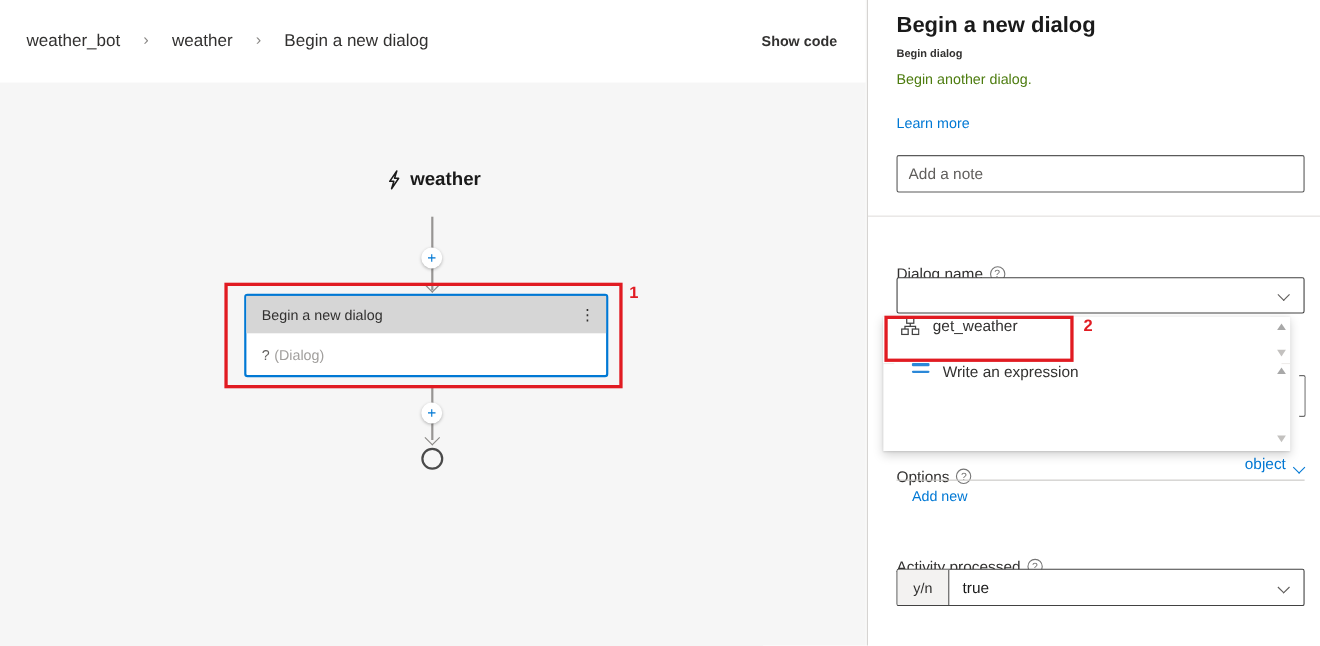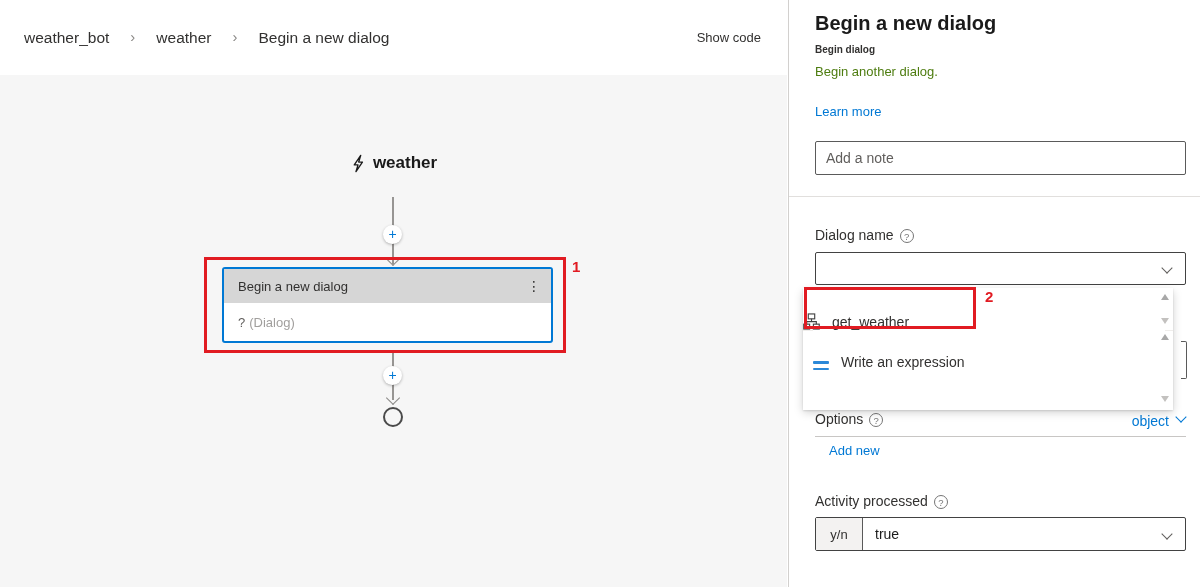--- a/index.html
+++ b/index.html
@@ -7,21 +7,21 @@
        font-family:"Liberation Sans","DejaVu Sans",sans-serif;color:#323130;
        -webkit-font-smoothing:antialiased;}
   
   .left{position:absolute;left:0;top:0;width:787px;height:587px;background:#f6f6f6;}
   .lheader{position:absolute;left:0;top:0;width:787px;height:75px;background:#fff;
            display:flex;align-items:center;justify-content:space-between;box-sizing:border-box;
            padding:0 26px 0 24px;}
   .breadcrumb{display:flex;align-items:center;gap:21px;font-size:15.5px;color:#323130;}
   .breadcrumb .sep{color:#8a8886;font-size:15px;transform:translateY(-1px);}
   .bc-item{cursor:pointer;}
-  .showcode{background:none;border:none;font-family:inherit;font-size:13px;color:#323130;cursor:pointer;padding:0;}
+  .showcode{background:none;border:none;font-family:inherit;font-size:13px;color:#323130;cursor:pointer;padding:0;font-weight:bold;}
   .canvas{position:absolute;left:0;top:75px;width:787px;height:512px;}
   
   .trigger{position:absolute;left:253px;top:78px;width:280px;text-align:center;}
   .trigger-title{display:flex;align-items:center;justify-content:center;gap:7px;
                  font-size:17px;font-weight:bold;color:#1a1a1a;}
   .trigger-sub{margin-top:3px;font-size:12.5px;color:#8a8886;}
   
   .vline{position:absolute;left:392px;width:1.5px;background:#979593;}
   .arrowhead{position:absolute;width:9px;height:9px;border-right:1.5px solid #8a8886;
              border-bottom:1.5px solid #8a8886;transform:rotate(45deg);}
@@ -47,52 +47,52 @@
          border-left:1px solid #d2d0ce;box-sizing:border-box;}
   .p-title{position:absolute;left:26px;top:12px;font-size:20px;font-weight:600;color:#1a1a1a;}
   .p-kind{position:absolute;left:26px;top:44px;font-size:10px;font-weight:bold;color:#323130;}
   .p-desc{position:absolute;left:26px;top:64px;font-size:13px;color:#4d7c0f;}
   .p-learn{position:absolute;left:26px;top:104px;font-size:13px;color:#0078d4;cursor:pointer;}
   .note-input{position:absolute;left:26px;top:141px;width:371px;height:33px;box-sizing:border-box;
               border:1px solid #5a5a5a;border-radius:2px;padding:16px 10px;font-size:14px;
               font-family:inherit;color:#323130;}
   .note-input::placeholder{color:#605e5c;opacity:1;}
   .hdiv{position:absolute;left:0;top:196px;width:412px;height:1px;background:#e1dfdd;}
-  .field-label{position:absolute;left:26px;font-size:14px;color:#323130;display:flex;align-items:flex-end;gap:6px;}
+  .field-label{position:absolute;left:26px;font-size:14px;color:#323130;display:flex;align-items:center;gap:6px;margin-top:14px;}
   .qicon{width:14px;height:14px;border-radius:50%;border:1px solid #767676;color:#767676;
          font-size:9.5px;display:inline-flex;align-items:center;justify-content:center;box-sizing:border-box;}
   .combo{position:absolute;left:26px;top:252px;width:371px;height:33px;box-sizing:border-box;
          border:1px solid #424242;border-radius:2px;background:#fff;cursor:pointer;}
   .chev{display:inline-block;width:7px;height:7px;border-right:1.4px solid #605e5c;
         border-bottom:1.4px solid #605e5c;transform:rotate(45deg);}
   .combo .chev{position:absolute;right:14px;top:11px;}
   .obscured-edge{position:absolute;left:392px;top:341px;width:6px;height:38px;box-sizing:border-box;
                  border-top:1px solid #5a5a5a;border-right:1px solid #5a5a5a;border-bottom:1px solid #5a5a5a;
                  border-radius:0 2px 2px 0;z-index:1;}
   
   .callout{position:absolute;left:14px;top:288px;width:370px;height:122px;background:#fff;z-index:10;
            box-shadow:0 3.2px 9px rgba(0,0,0,.18),0 .6px 1.8px rgba(0,0,0,.12);}
-  .dd-item{position:absolute;left:0;width:352px;display:flex;align-items:flex-end;gap:12px;
-           box-sizing:border-box;font-size:14px;color:#323130;cursor:pointer;background:#fff;}
+  .dd-item{position:absolute;left:0;width:352px;display:flex;align-items:flex-start;gap:12px;
+           padding-left:16px;box-sizing:border-box;font-size:14px;color:#323130;cursor:pointer;background:#fff;}
   .dd-sec-border{position:absolute;left:0;top:42px;width:370px;height:1px;background:#efedeb;}
   .sbar{position:absolute;right:1px;width:15px;display:flex;flex-direction:column;
         justify-content:space-between;align-items:center;}
   .tri-up{width:0;height:0;border-left:4.5px solid transparent;border-right:4.5px solid transparent;
           border-bottom:6px solid #a8a8a8;cursor:pointer;}
   .tri-dn{width:0;height:0;border-left:4.5px solid transparent;border-right:4.5px solid transparent;
           border-top:6px solid #c3c1bf;cursor:pointer;}
   .eq-icon{display:inline-flex;flex-direction:column;gap:4px;width:16px;}
   .eq-icon span{display:block;height:2.5px;background:#2b88d8;border-radius:1px;}
   .plus-icon{position:relative;width:16px;height:16px;}
   .plus-icon:before,.plus-icon:after{content:"";position:absolute;background:#2b88d8;}
   .plus-icon:before{left:7px;top:1px;width:2px;height:14px;}
   .plus-icon:after{left:1px;top:7px;width:14px;height:2px;}
   
   .opt-label{top:411px;}
-  .opt-type{position:absolute;right:15px;top:413px;display:flex;align-items:flex-start;gap:8px;
+  .opt-type{position:absolute;right:15px;top:413px;display:flex;align-items:flex-end;gap:8px;
             font-size:14px;color:#0078d4;cursor:pointer;}
   .opt-type .chev{border-color:#0078d4;position:static;}
   .hdiv2{position:absolute;left:26px;top:436px;width:371px;height:1px;background:#c8c6c4;}
   .addnew{position:absolute;left:40px;top:443px;font-size:13px;color:#0078d4;cursor:pointer;}
   .act-label{top:493px;}
   .act-control{position:absolute;left:26px;top:517px;width:371px;height:34px;box-sizing:border-box;
                border:1px solid #424242;border-radius:2px;display:flex;align-items:stretch;
                background:#fff;cursor:pointer;}
   .yn{width:46px;background:#f3f2f1;border-right:1px solid #5a5a5a;display:flex;align-items:center;
       justify-content:center;font-size:13px;color:#323130;flex:none;}

